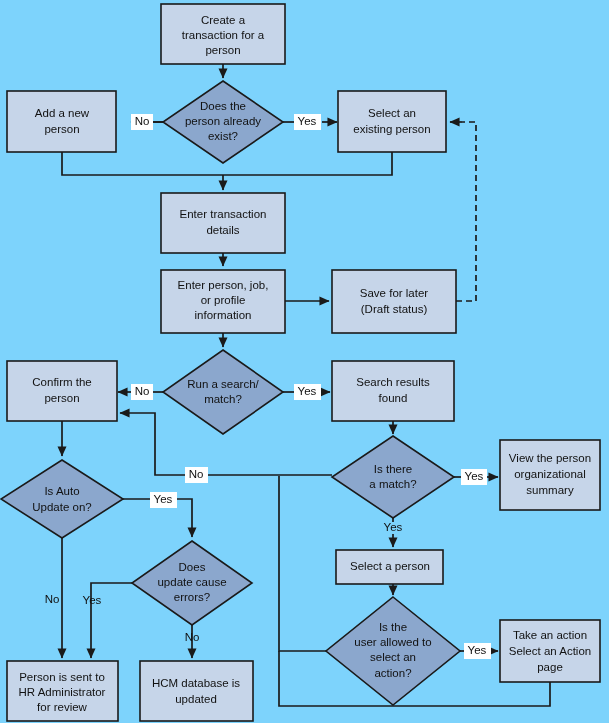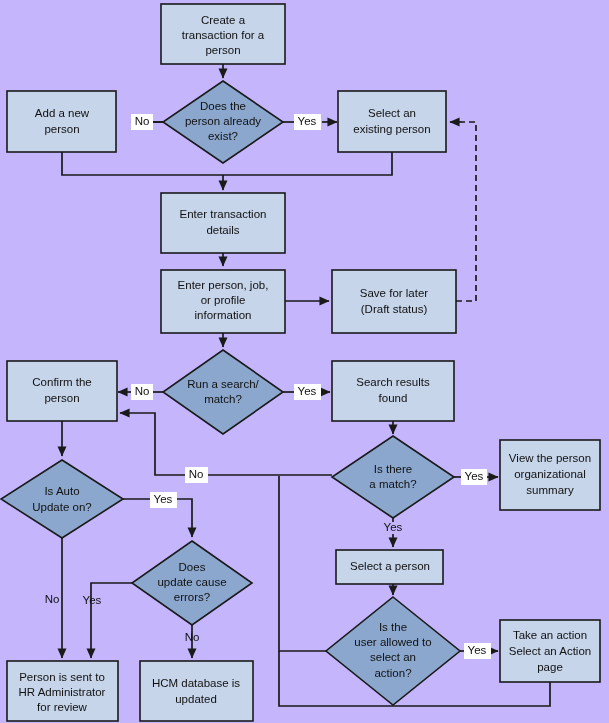--- a/index.html
+++ b/index.html
@@ -10,21 +10,21 @@
   body {
     width: 609px;
     height: 723px;
     font-family: "Liberation Sans", sans-serif;
     overflow: hidden;
   }
   #flowchart-root {
     position: relative;
     width: 609px;
     height: 723px;
-    background: #c4b5fd;
+    background: #7dd3fc;
   }
   svg#flow-svg {
     display: block;
     width: 609px;
     height: 723px;
   }
   .node-box {
     stroke: #1a1a1a;
     stroke-width: 1.6;
   }

